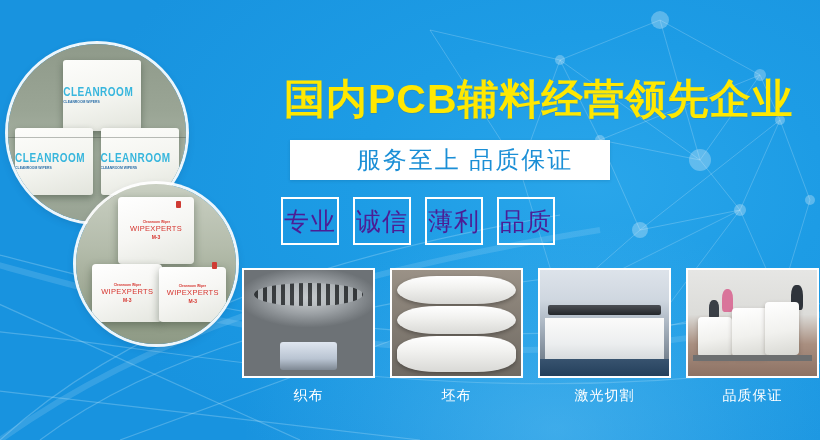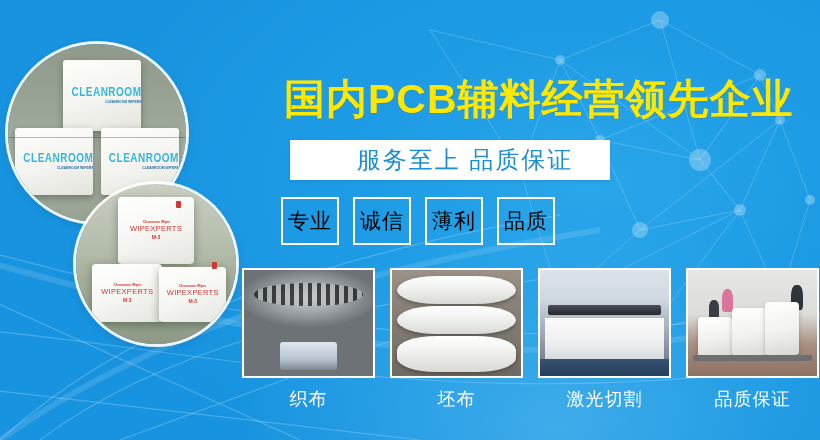--- a/index.html
+++ b/index.html
@@ -75,21 +75,21 @@
     height: 1px;
     background: rgba(60,70,60,0.35);
   }
   .pack {
     position: absolute;
     background: linear-gradient(165deg, #fdfdfb 0%, #f3f4ef 55%, #e2e4dc 100%);
     border-radius: 3px;
     box-shadow: 0 3px 7px rgba(30,45,30,0.38);
     display: flex;
     flex-direction: column;
-    align-items: flex-end;
+    align-items: flex-start;
     justify-content: center;
     overflow: hidden;
   }
   .pack-label {
     font-weight: bold;
     letter-spacing: 0.5px;
     line-height: 1.05;
     text-align: center;
     white-space: nowrap;
     transform: scaleY(1.25);
@@ -190,22 +190,22 @@
   .tag {
     width: 58px;
     height: 48px;
     border: 2px solid #ffffff;
     display: flex;
     align-items: center;
     justify-content: center;
     box-sizing: border-box;
   }
   .tag-text {
-    font-size: 21px;
-    color: #000000;
+    font-size: 25px;
+    color: #4c1d95;
     letter-spacing: 1px;
     white-space: nowrap;
   }
 
   
   .thumbs {
     position: absolute;
     left: 242px;
     top: 268px;
     display: flex;
@@ -221,21 +221,21 @@
     width: 133px;
     height: 110px;
     border: 2px solid #ffffff;
     box-sizing: border-box;
     overflow: hidden;
     position: relative;
     background: #5a5f62;
   }
   .thumb-caption {
     margin-top: 9px;
-    font-size: 18px;
+    font-size: 14px;
     color: #ffffff;
     letter-spacing: 1px;
     white-space: nowrap;
   }
   .tphoto { position: absolute; inset: 0; }
 
   
   .ph-knit {
     background:
       radial-gradient(ellipse 70px 30px at 50% 26%, #cfd2d4 0%, #9ba0a4 55%, #6d7276 100%),

